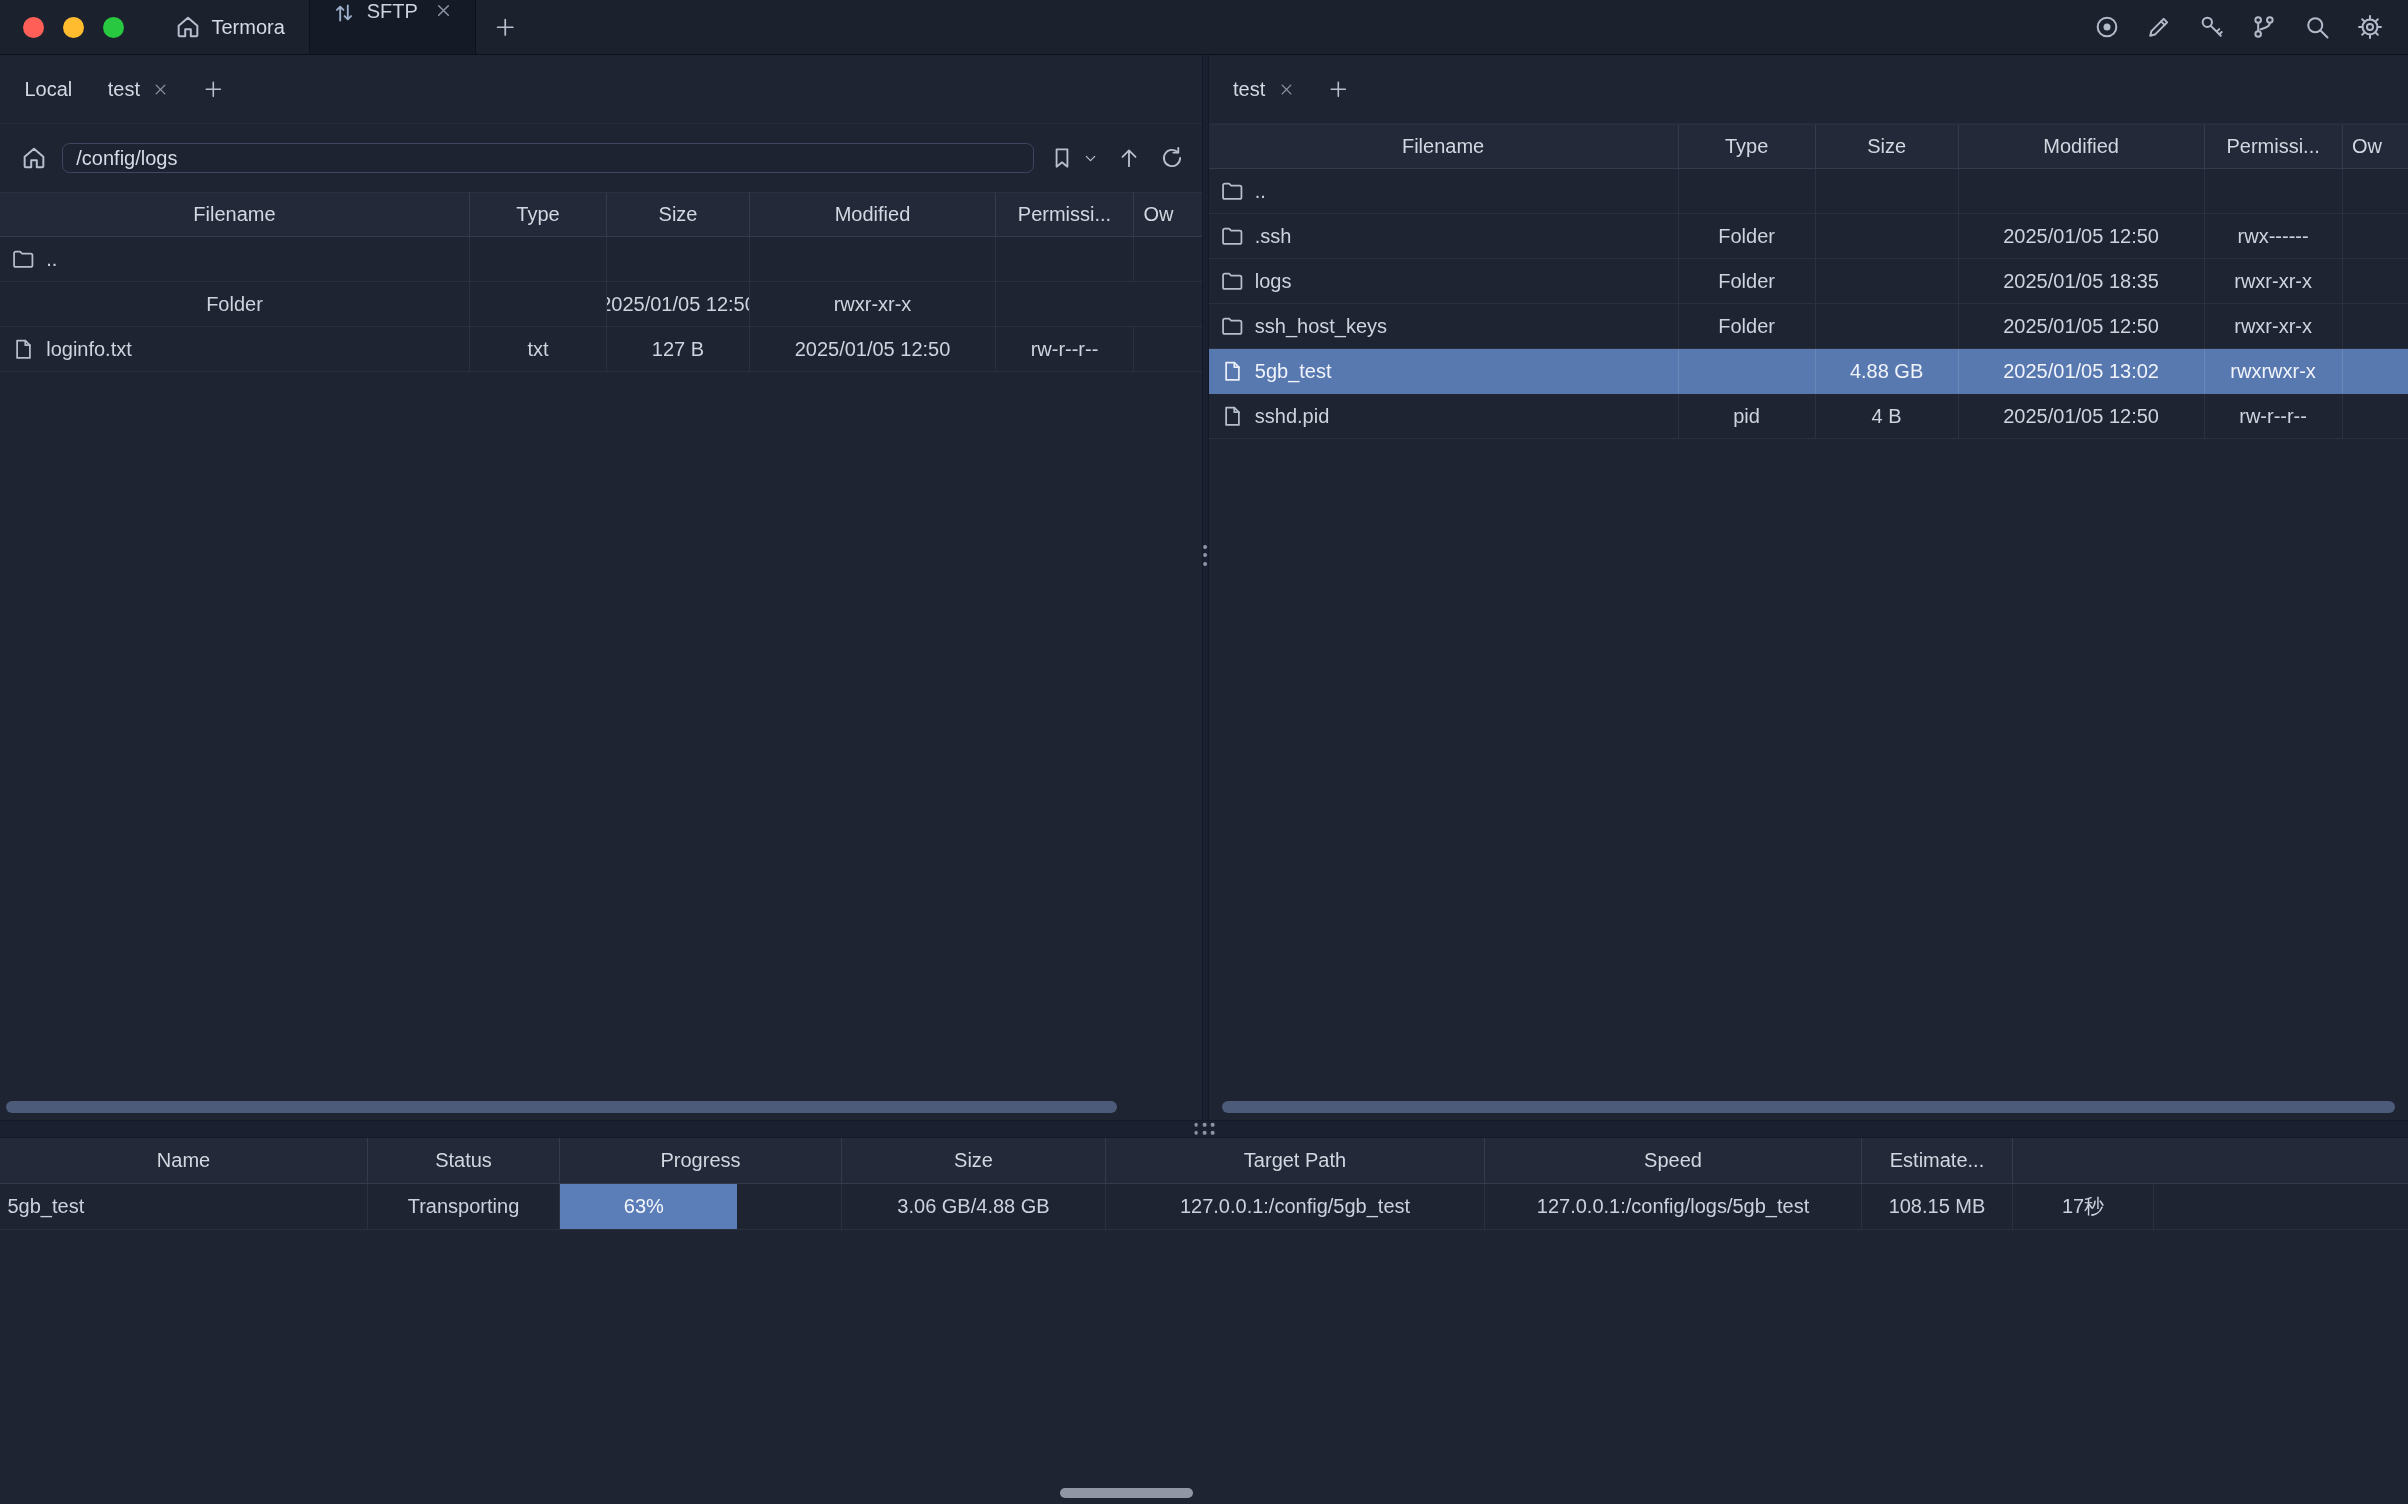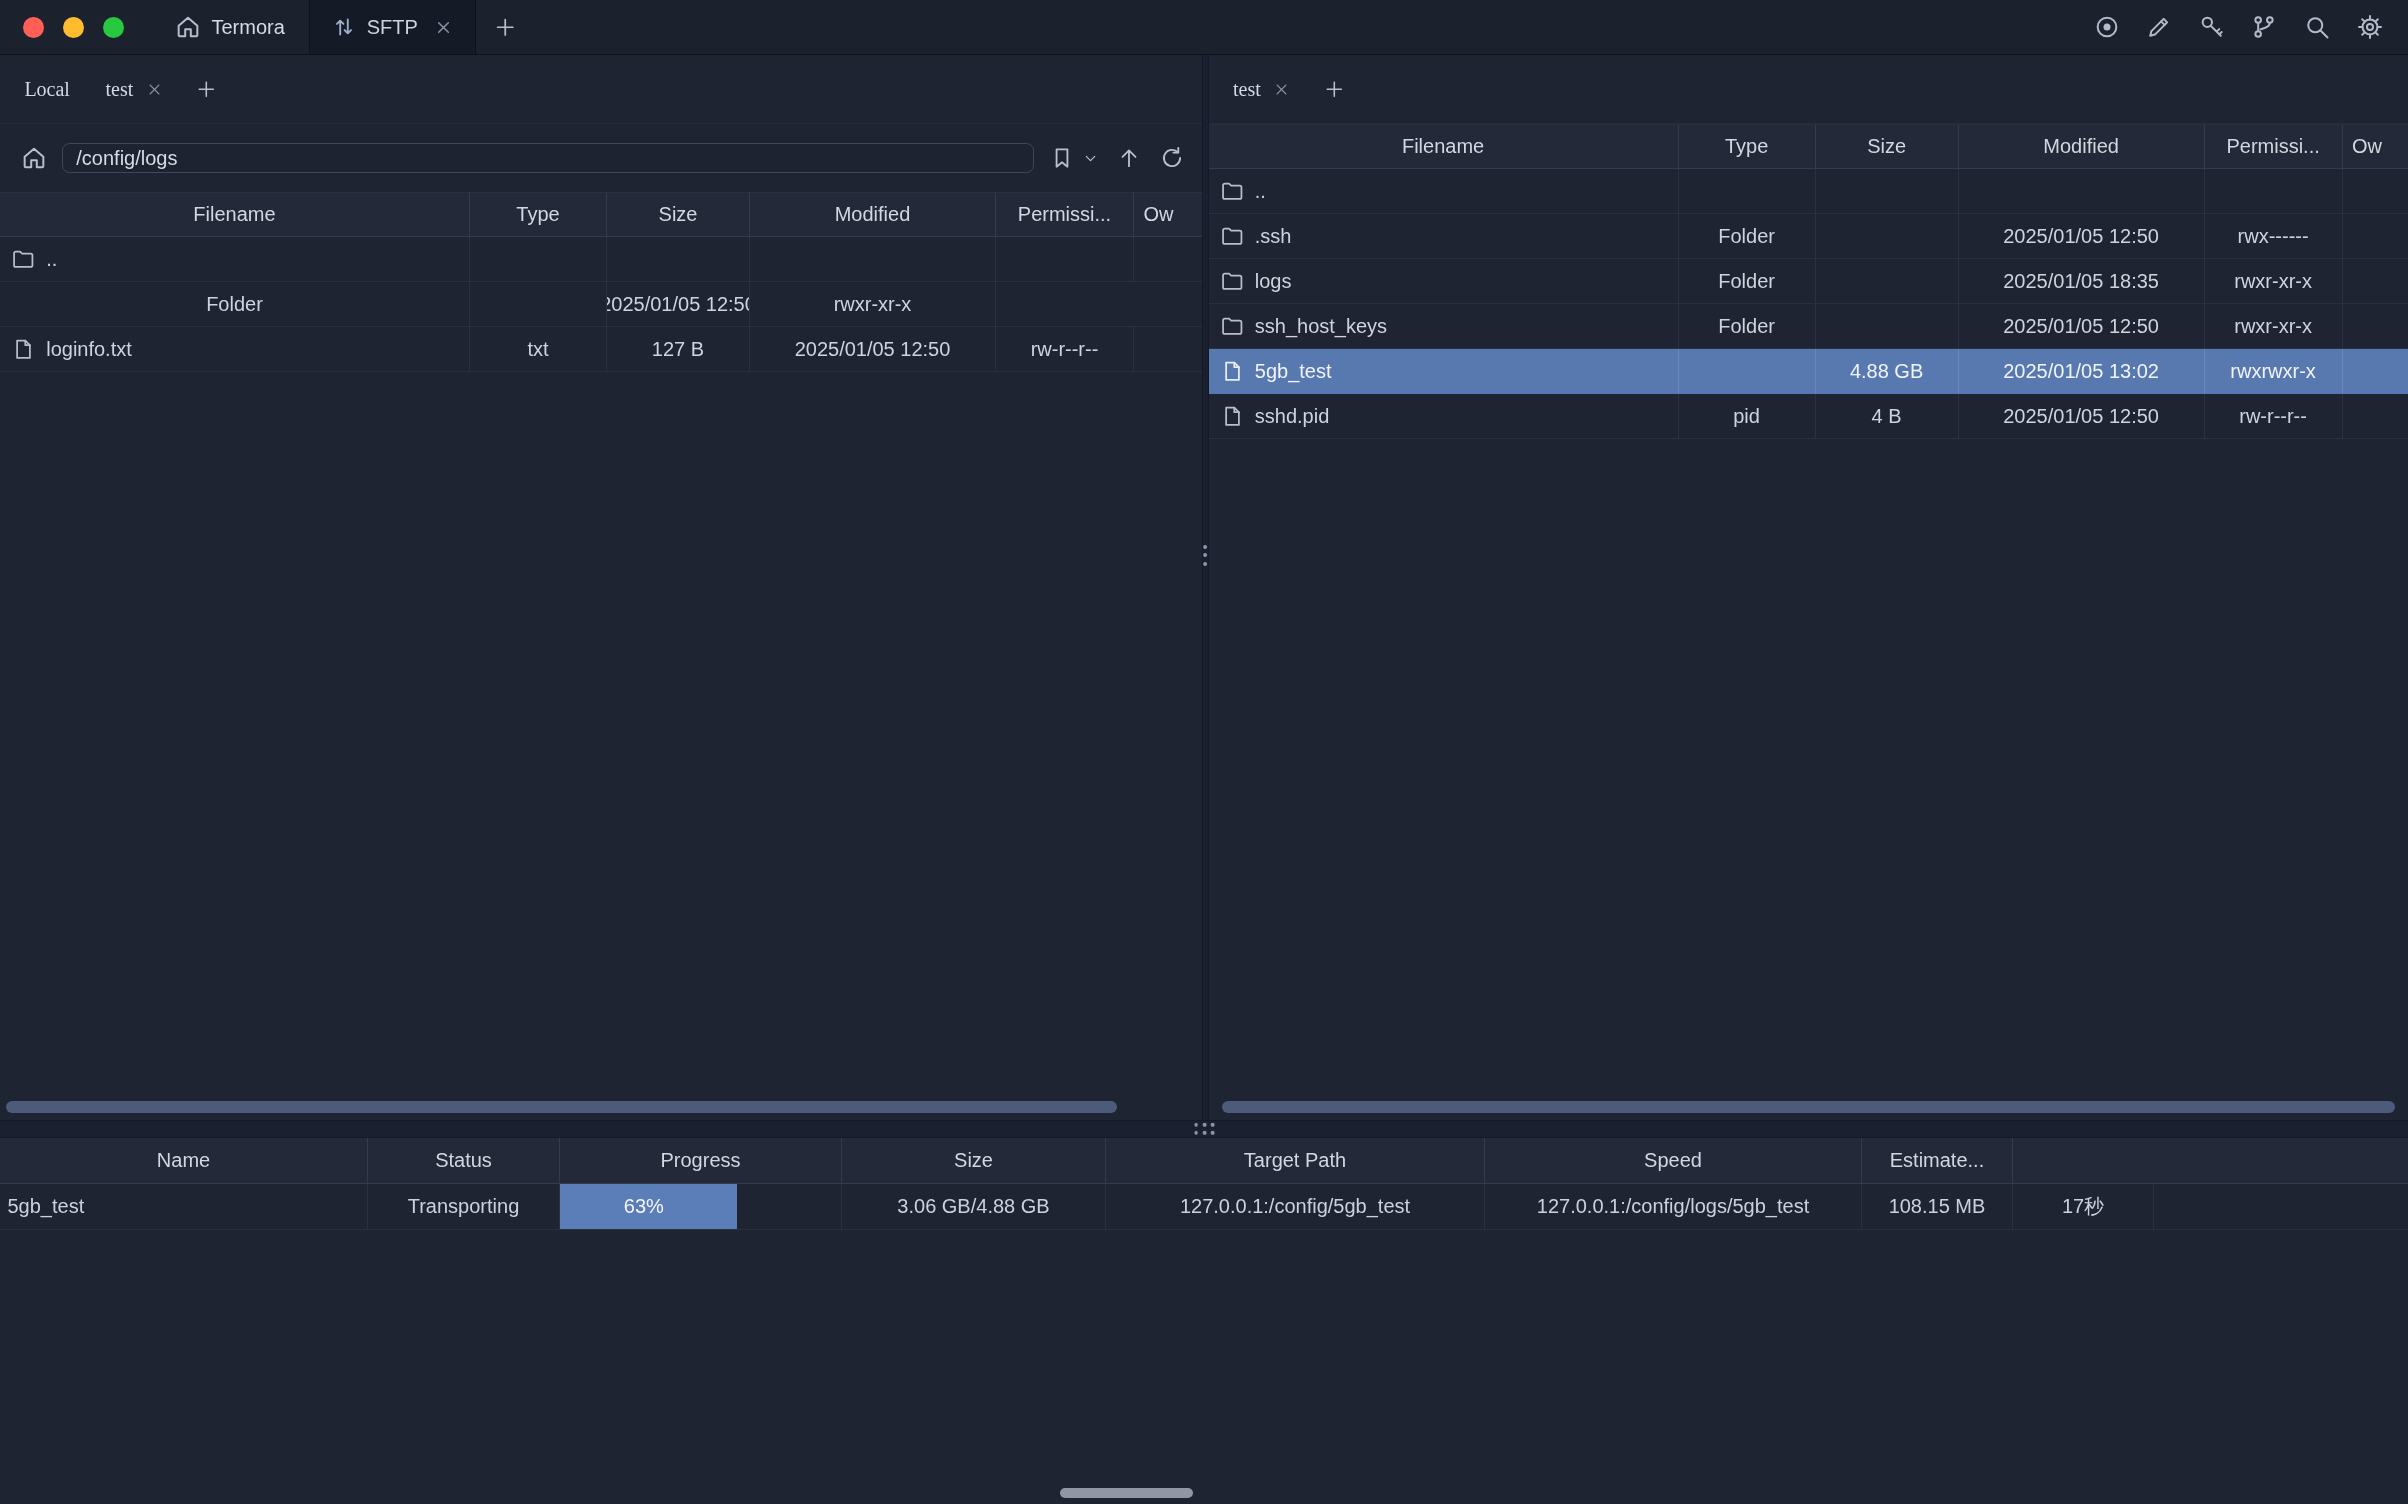--- a/index.html
+++ b/index.html
@@ -17,21 +17,21 @@
   .window{width:2409px; height:1505px; display:flex; flex-direction:column;}
 
   
   .topbar{height:55px; background:var(--bg-top); border-bottom:1.9px solid #0e1119;
     display:flex; align-items:stretch; flex:none; position:relative;}
   .traffic{display:flex; align-items:center; gap:19px; padding:0 26px 0 22.6px;}
   .light{width:21px; height:21px; border-radius:50%; display:inline-block;}
   .light.red{background:#ff5f57;} .light.yellow{background:#febc2e;} .light.green{background:#28c840;}
   .app-tab{display:flex; align-items:center; gap:9.4px; padding:0 24.5px; color:#d6dbe5; cursor:default;}
   .app-tab .ic{width:28px; height:28px; color:var(--icon);}
-  .sftp-tab{display:flex; align-items:center; gap:9.4px; padding:0 21px;
+  .sftp-tab{display:flex; gap:9.4px; padding:0 21px;
     background:var(--tab-active); border-left:0.9px solid #0e1220; border-right:0.9px solid #0e1220;}
   .sftp-tab .ic{width:26px; height:26px; color:#9fb0cc;}
   .sftp-tab .close{width:21px; height:21px; color:#8b93a5; margin-left:5.6px;}
   .tb-plus{display:flex; align-items:center; padding:0 17px; color:var(--icon);}
   .tb-plus .ic{width:24.5px; height:24.5px;}
   .topbar-right{margin-left:auto; display:flex; align-items:center; gap:22.6px; padding-right:24.5px;}
   .tb-icon{width:30px; height:30px; color:#b3bac9; display:flex; align-items:center; justify-content:center;}
   .tb-icon svg{width:28px; height:28px;}
 
   
@@ -40,21 +40,21 @@
   .pane.left{width:1202px; flex:none;}
   .pane.right{flex:1;}
   .vdivider{width:6.6px; flex:none; background:#1b2030; border-left:0.9px solid #141927; border-right:0.9px solid #141927;
     position:relative; cursor:col-resize;}
   .dots-v{position:absolute; left:50%; top:490px; transform:translateX(-50%);
     display:flex; flex-direction:column; gap:4.7px;}
   .dots-v i, .dots-h i{width:3.8px; height:3.8px; border-radius:50%; background:#8b93a6; display:block;}
 
   .pane-tabs{height:69px; display:flex; align-items:center; padding:0 9.4px; gap:5.6px;
     border-bottom:0.9px solid #242b3a; flex:none;}
-  .ptab{display:flex; align-items:center; gap:11.3px; padding:0 15px; height:100%; color:#d4d9e3;font-family:Liberation Serif, serif;}
+  .ptab{display:flex; align-items:center; gap:11.3px; padding:0 15px; height:100%; color:#d4d9e3;}
   .ptab .close{width:19px; height:19px; color:#8b93a5;}
   .ptab-plus{display:flex; align-items:center; padding:0 11.3px; color:var(--icon);}
   .ptab-plus .ic{width:22.6px; height:22.6px;}
 
   .pathbar{height:68px; display:flex; align-items:center; gap:11.3px; padding:0 17px; flex:none;}
   .home-btn{width:34px; height:34px; color:var(--icon); flex:none; display:flex; align-items:center; justify-content:center;}
   .home-btn svg{width:28px; height:28px;}
   .path-input{flex:1; height:30px; background:#1d2330; border:0.9px solid #3d475f; border-radius:7.5px;
     color:#d6dbe5; font:inherit; padding:0 13px; outline:none; min-width:0;}
   .pb-icons{display:flex; align-items:center; gap:7.5px; flex:none; padding-left:3.8px;}

